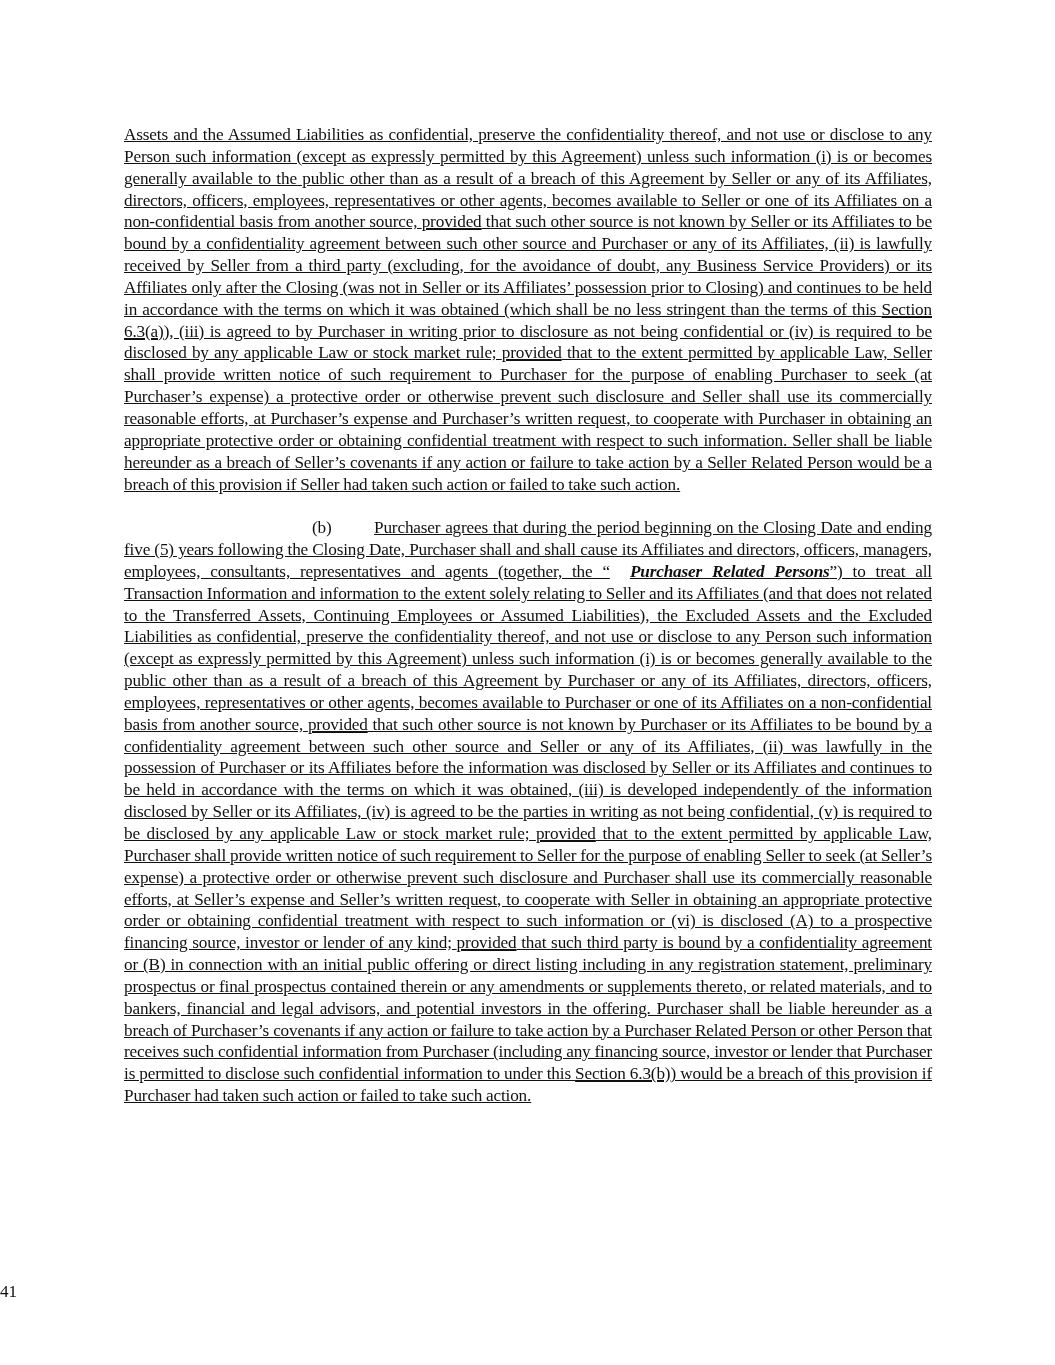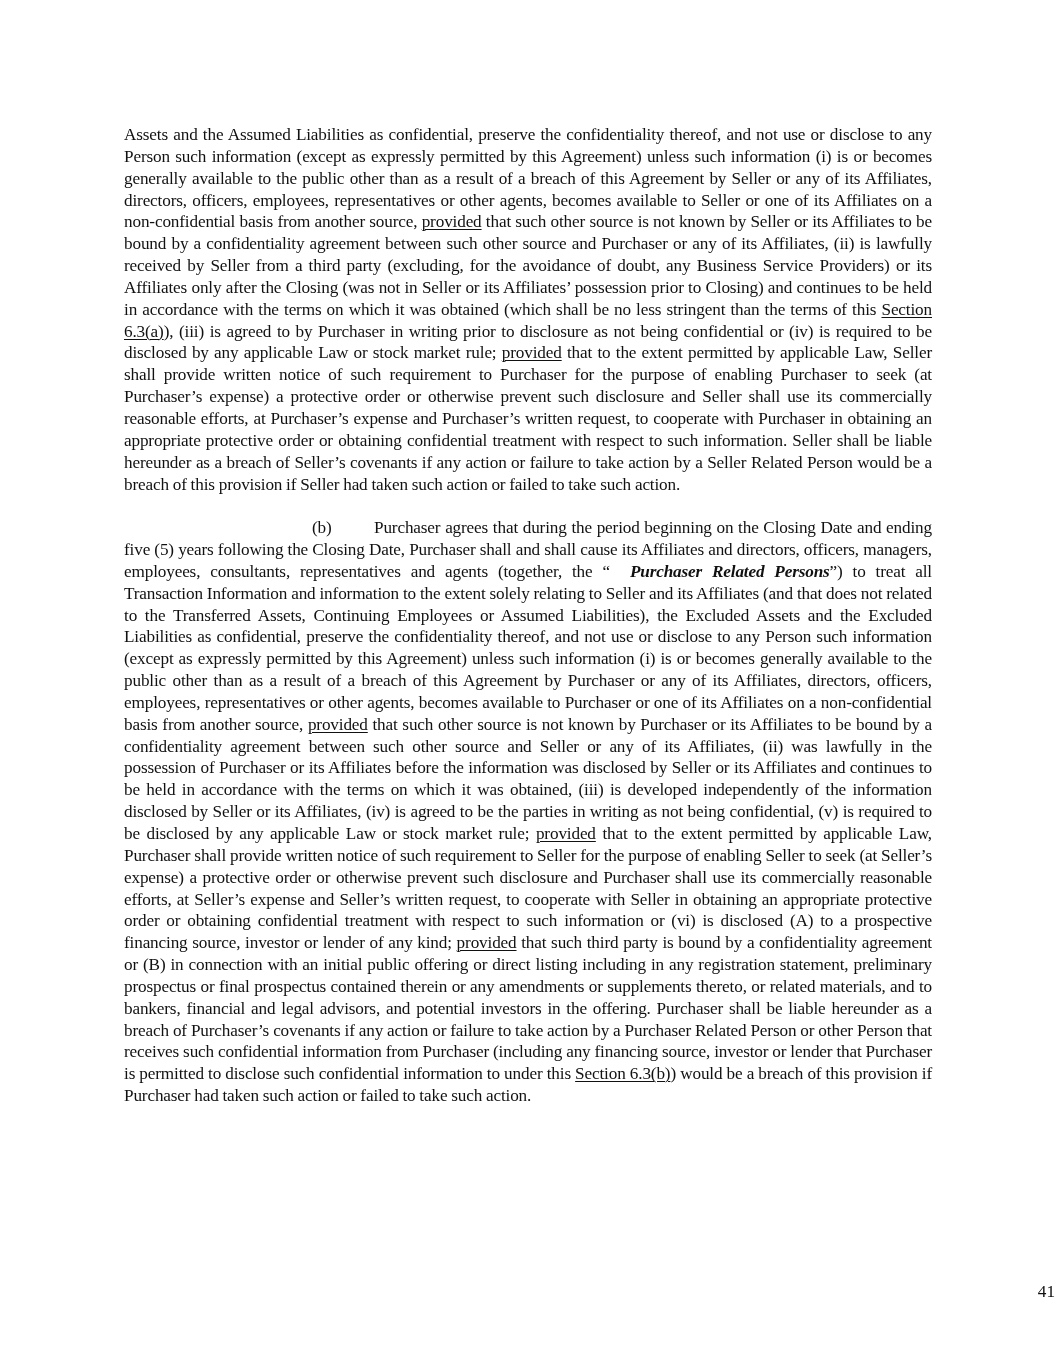--- a/index.html
+++ b/index.html
@@ -21,20 +21,21 @@
     top: 124px;
     width: 808px;
   }
   .para {
     margin: 0;
     font-size: 17.2px;
     line-height: 21.85px;
     text-align: justify;
     letter-spacing: -0.15px;
     word-spacing: -0.3px;
+    text-decoration: underline;
   }
   .para + .para {
     margin-top: 21.85px;
   }
   .para-indent-label {
     display: inline-block;
     width: 62px;
     margin-left: 188px;
   }
   .u {
@@ -45,21 +46,21 @@
   .bi {
     font-weight: bold;
     font-style: italic;
     margin-left: 20px;
   }
   .page-number {
     position: absolute;
     top: 1281px;
     left: 0;
     width: 1055px;
-    text-align: right;
+    text-align: left;
     font-size: 17.2px;
     line-height: 22px;
   }
 </style>
 </head>
 <body>
 
 <div class="page">
 
   <p class="para"><span>Assets and the Assumed Liabilities as confidential, preserve the confidentiality thereof, and not use or disclose to any Person such information (except as expressly permitted by this Agreement) unless such information (i) is or becomes generally available to the public other than as a result of a breach of this Agreement by Seller or any of its Affiliates, directors, officers, employees, representatives or other agents, becomes available to Seller or one of its Affiliates on a non-confidential basis from another source, </span><span class="u">provided</span><span> that such other source is not known by Seller or its Affiliates to be bound by a confidentiality agreement between such other source and Purchaser or any of its Affiliates, (ii) is lawfully received by Seller from a third party (excluding, for the avoidance of doubt, any Business Service Providers) or its Affiliates only after the Closing (was not in Seller or its Affiliates’ possession prior to Closing) and continues to be held in accordance with the terms on which it was obtained (which shall be no less stringent than the terms of this </span><span class="u">Section 6.3(a)</span><span>), (iii) is agreed to by Purchaser in writing prior to disclosure as not being confidential or (iv) is required to be disclosed by any applicable Law or stock market rule; </span><span class="u">provided</span><span> that to the extent permitted by applicable Law, Seller shall provide written notice of such requirement to Purchaser for the purpose of enabling Purchaser to seek (at Purchaser’s expense) a protective order or otherwise prevent such disclosure and Seller shall use its commercially reasonable efforts, at Purchaser’s expense and Purchaser’s written request, to cooperate with Purchaser in obtaining an appropriate protective order or obtaining confidential treatment with respect to such information. Seller shall be liable hereunder as a breach of Seller’s covenants if any action or failure to take action by a Seller Related Person would be a breach of this provision if Seller had taken such action or failed to take such action.</span></p>

